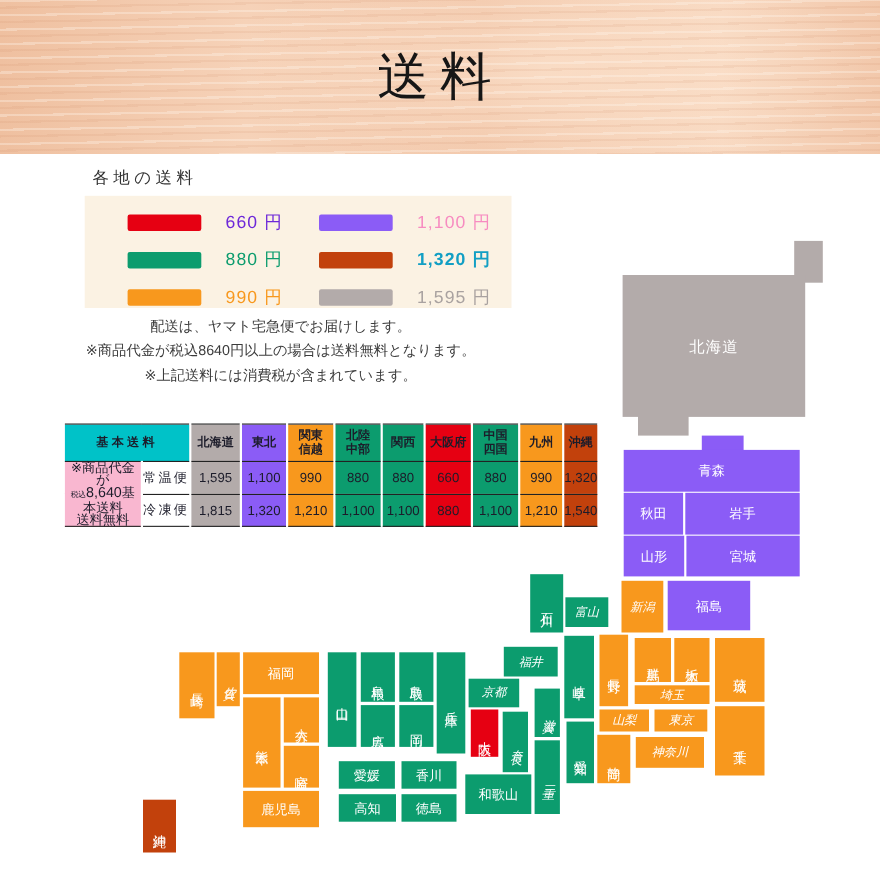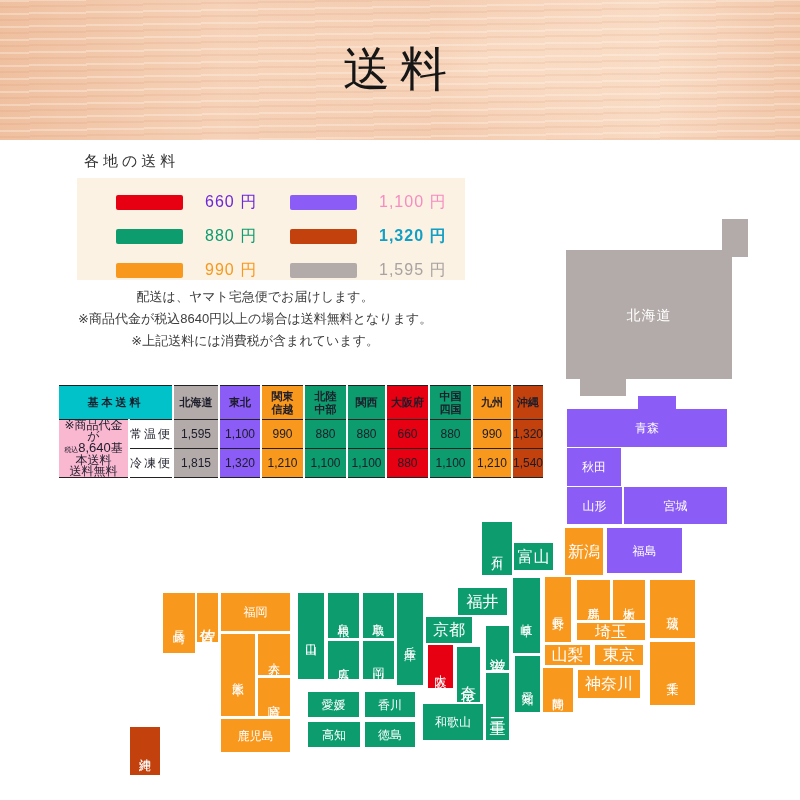--- a/index.html
+++ b/index.html
@@ -50,21 +50,21 @@
   th.corner{background:#00c2c8;font-size:13px;letter-spacing:3px;}
   td.note-cell{background:#f9b7d0;color:#8a3a5a;font-size:9px;line-height:11px;
     text-align:left;padding:2px 1px 2px 3px;font-weight:normal;}
   td.note-cell .big{font-size:13px;letter-spacing:0;}
   td.type-cell{background:#fff;font-size:12px;letter-spacing:2px;white-space:nowrap;}
 
   
   .map{position:absolute;left:0;top:0;width:800px;height:800px;}
   .pref{position:absolute;display:flex;align-items:center;justify-content:center;
     color:#fff;font-size:12px;line-height:14px;text-align:center;}
-  .pref.small{font-size:16px;}
+  .pref.small{font-size:11px;font-style:italic;}
   .pref.big{font-size:14px;letter-spacing:1px;}
   .pref.v span{writing-mode:vertical-rl;text-orientation:upright;letter-spacing:2px;}
   .tab{position:absolute;}
 </style>
 </head>
 <body>
 
 <div class="wood">
   <div class="wood-title">送料</div>
 </div>
@@ -161,20 +161,23 @@
       <span>北海道</span>
     </div>
 
   <div class="tab bg-pink" style="left:638px;top:396px;width:38px;height:14px"></div>
   <div class="pref bg-pink" style="left:567px;top:409px;width:160px;height:38px">
       <span>青森</span>
     </div>
   <div class="pref bg-pink" style="left:567px;top:448px;width:54px;height:38px">
       <span>秋田</span>
     </div>
+  <div class="pref bg-pink" style="left:623px;top:448px;width:104px;height:38px">
+      <span>岩手</span>
+    </div>
   <div class="pref bg-pink" style="left:567px;top:487px;width:55px;height:37px">
       <span>山形</span>
     </div>
   <div class="pref bg-pink" style="left:624px;top:487px;width:103px;height:37px">
       <span>宮城</span>
     </div>
   <div class="pref bg-pink" style="left:607px;top:528px;width:75px;height:45px">
       <span>福島</span>
     </div>
 

